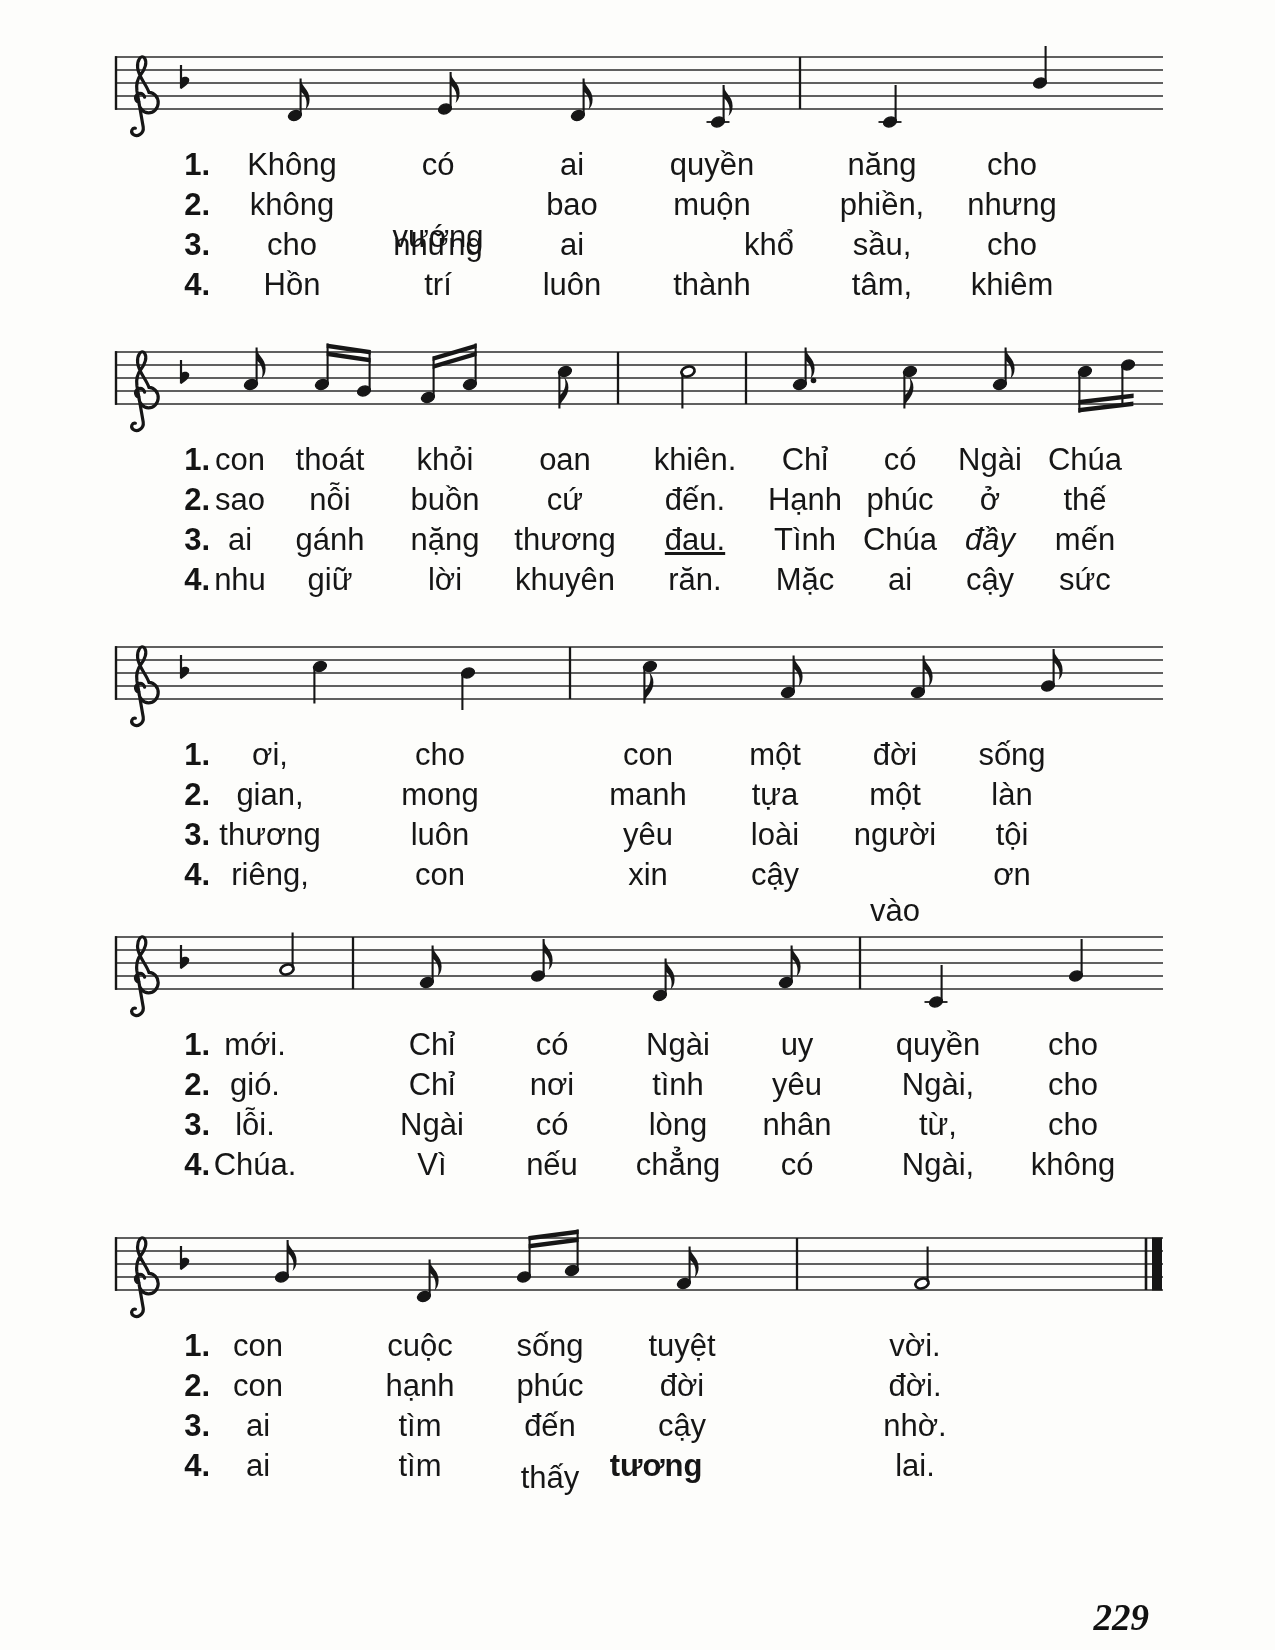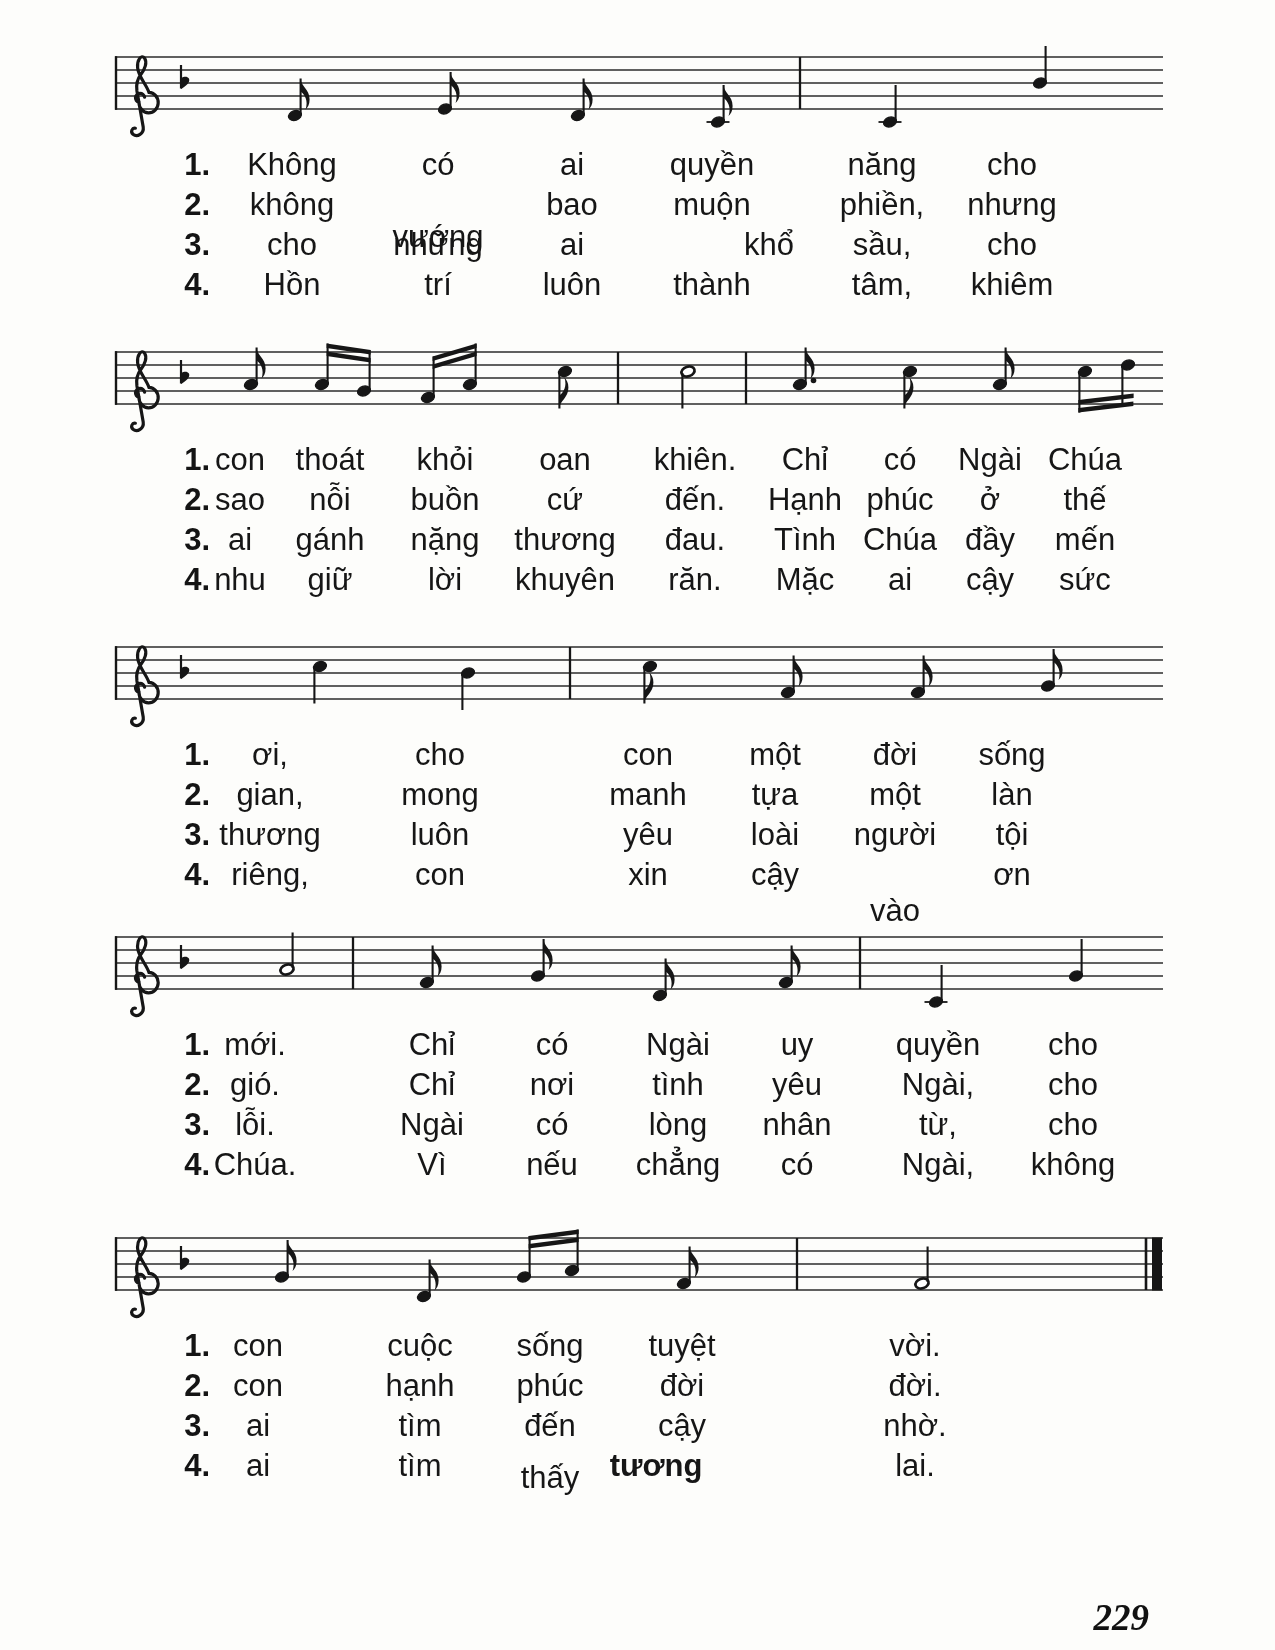--- a/index.html
+++ b/index.html
@@ -360,24 +360,24 @@
         <span class="lyric-word" style="left: 900px;">phúc</span>
         <span class="lyric-word" style="left: 990px;">ở</span>
         <span class="lyric-word" style="left: 1085px;">thế</span>
       </div>
       <div class="verse-row" style="top: 522px;">
         <span class="verse-num">3.</span>
         <span class="lyric-word" style="left: 240px;">ai</span>
         <span class="lyric-word" style="left: 330px;">gánh</span>
         <span class="lyric-word" style="left: 445px;">nặng</span>
         <span class="lyric-word" style="left: 565px;">thương</span>
-        <span class="lyric-word" style="left: 695px;">đau.</span>
+        <span class="lyric-word" style="left: 695px; text-decoration: underline;">đau.</span>
         <span class="lyric-word" style="left: 805px;">Tình</span>
         <span class="lyric-word" style="left: 900px;">Chúa</span>
-        <span class="lyric-word" style="left: 990px;">đầy</span>
+        <span class="lyric-word" style="left: 990px; font-style: italic;">đầy</span>
         <span class="lyric-word" style="left: 1085px;">mến</span>
       </div>
       <div class="verse-row" style="top: 562px;">
         <span class="verse-num">4.</span>
         <span class="lyric-word" style="left: 240px;">nhu</span>
         <span class="lyric-word" style="left: 330px;">giữ</span>
         <span class="lyric-word" style="left: 445px;">lời</span>
         <span class="lyric-word" style="left: 565px;">khuyên</span>
         <span class="lyric-word" style="left: 695px;">răn.</span>
         <span class="lyric-word" style="left: 805px;">Mặc</span>

